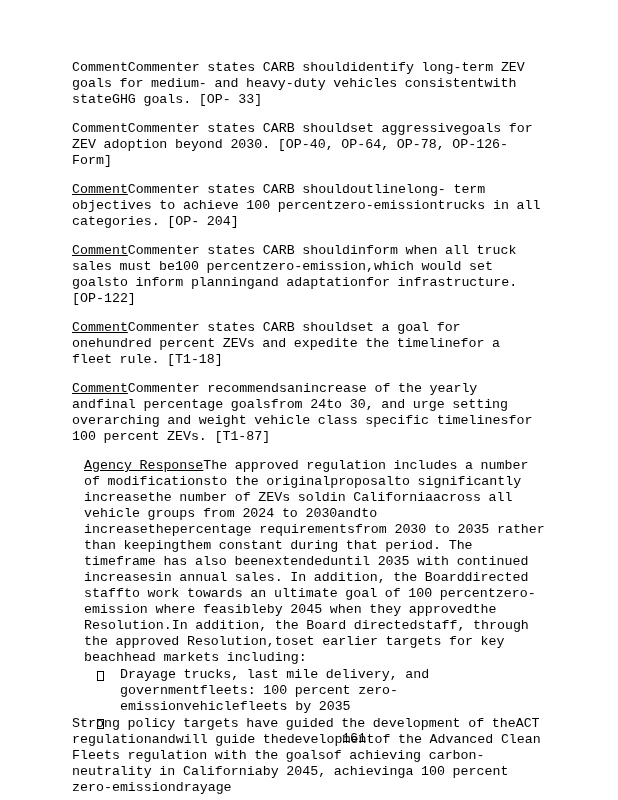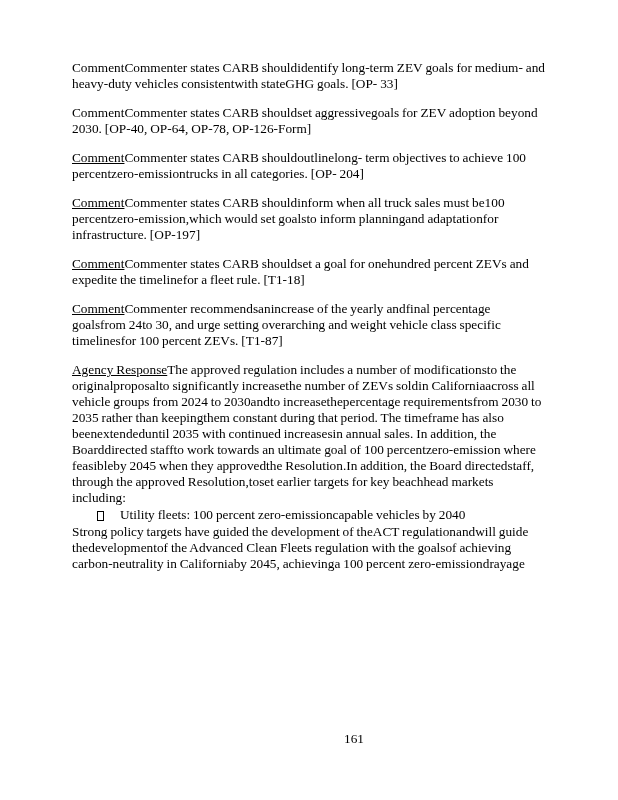--- a/index.html
+++ b/index.html
@@ -6,38 +6,39 @@
     margin: 0;
     padding: 0;
     background: #ffffff;
   }
   .page {
     position: relative;
     width: 618px;
     height: 800px;
     background: #ffffff;
     color: #000000;
-    font-family: Liberation Serif, serif;
+    font-family: Liberation Mono, monospace;
     font-size: 13.3px;
     line-height: 16px;
     overflow: hidden;
   }
   .content {
     position: absolute;
     left: 72px;
     top: 60px;
     width: 475px;
   }
   .para {
     margin: 0 0 13px 0;
     text-align: left;
     word-spacing: -0.4px;
   }
   .para.tight {
     margin-bottom: 1px;
+    margin-left: 12px;
   }
   .label-underline {
     text-decoration: underline;
   }
   .bullets {
     margin: 0 0 1px 0;
   }
   .bullet-item {
     position: relative;
     padding-left: 48px;
@@ -63,23 +64,24 @@
   }
 </style>
 </head>
 <body>
 
 <div class="page">
   <div class="content" id="content">
       <p class="para"><span>Comment</span><span>Commenter states CARB shouldidentify long-term ZEV goals for medium- and heavy-duty vehicles consistentwith stateGHG goals. [OP- 33]</span></p>
       <p class="para"><span>Comment</span><span>Commenter states CARB shouldset aggressivegoals for ZEV adoption beyond 2030. [OP-40, OP-64, OP-78, OP-126-Form]</span></p>
       <p class="para"><span class="label-underline">Comment</span><span>Commenter states CARB shouldoutlinelong- term objectives to achieve 100 percentzero-emissiontrucks in all categories. [OP- 204]</span></p>
-      <p class="para"><span class="label-underline">Comment</span><span>Commenter states CARB shouldinform when all truck sales must be100 percentzero-emission,which would set goalsto inform planningand adaptationfor infrastructure. [OP-197]</span></p>
+      <p class="para"><span class="label-underline">Comment</span><span>Commenter states CARB shouldinform when all truck sales must be100 percentzero-emission,which would set goalsto inform planningand adaptationfor infrastructure. [OP-122]</span></p>
       <p class="para"><span class="label-underline">Comment</span><span>Commenter states CARB shouldset a goal for onehundred percent ZEVs and expedite the timelinefor a fleet rule. [T1-18]</span></p>
       <p class="para"><span class="label-underline">Comment</span><span>Commenter recommendsanincrease of the yearly andfinal percentage goalsfrom 24to 30, and urge setting overarching and weight vehicle class specific timelinesfor 100 percent ZEVs. [T1-87]</span></p>
       <p class="para tight"><span class="label-underline">Agency Response</span><span>The approved regulation includes a number of modificationsto the originalproposalto significantly increasethe number of ZEVs soldin Californiaacross all vehicle groups from 2024 to 2030andto increasethepercentage requirementsfrom 2030 to 2035 rather than keepingthem constant during that period. The timeframe has also beenextendeduntil 2035 with continued increasesin annual sales. In addition, the Boarddirected staffto work towards an ultimate goal of 100 percentzero-emission where feasibleby 2045 when they approvedthe Resolution.In addition, the Board directedstaff, through the approved Resolution,toset earlier targets for key beachhead markets including:</span></p>
       <div class="bullets">
-        <div class="bullet-item"><span class="bullet-box"></span><span>Utility fleets: 100 percent zero-emissioncapable vehicles by 2040</span></div>
+        <div class="bullet-item"><span class="bullet-box"></span><span>Drayage trucks, last mile delivery, and governmentfleets: 100 percent zero-emissionvehiclefleets by 2035</span></div>
+        <div class="bullet-item"><span class="bullet-box"></span></div>
       </div>
       <p class="para"><span>Strong policy targets have guided the development of theACT regulationandwill guide thedevelopmentof the Advanced Clean Fleets regulation with the goalsof achieving carbon-neutrality in Californiaby 2045, achievinga 100 percent zero-emissiondrayage</span></p>
     </div>
   <div class="page-number">161</div>
 </div>
 
 </body></html>

